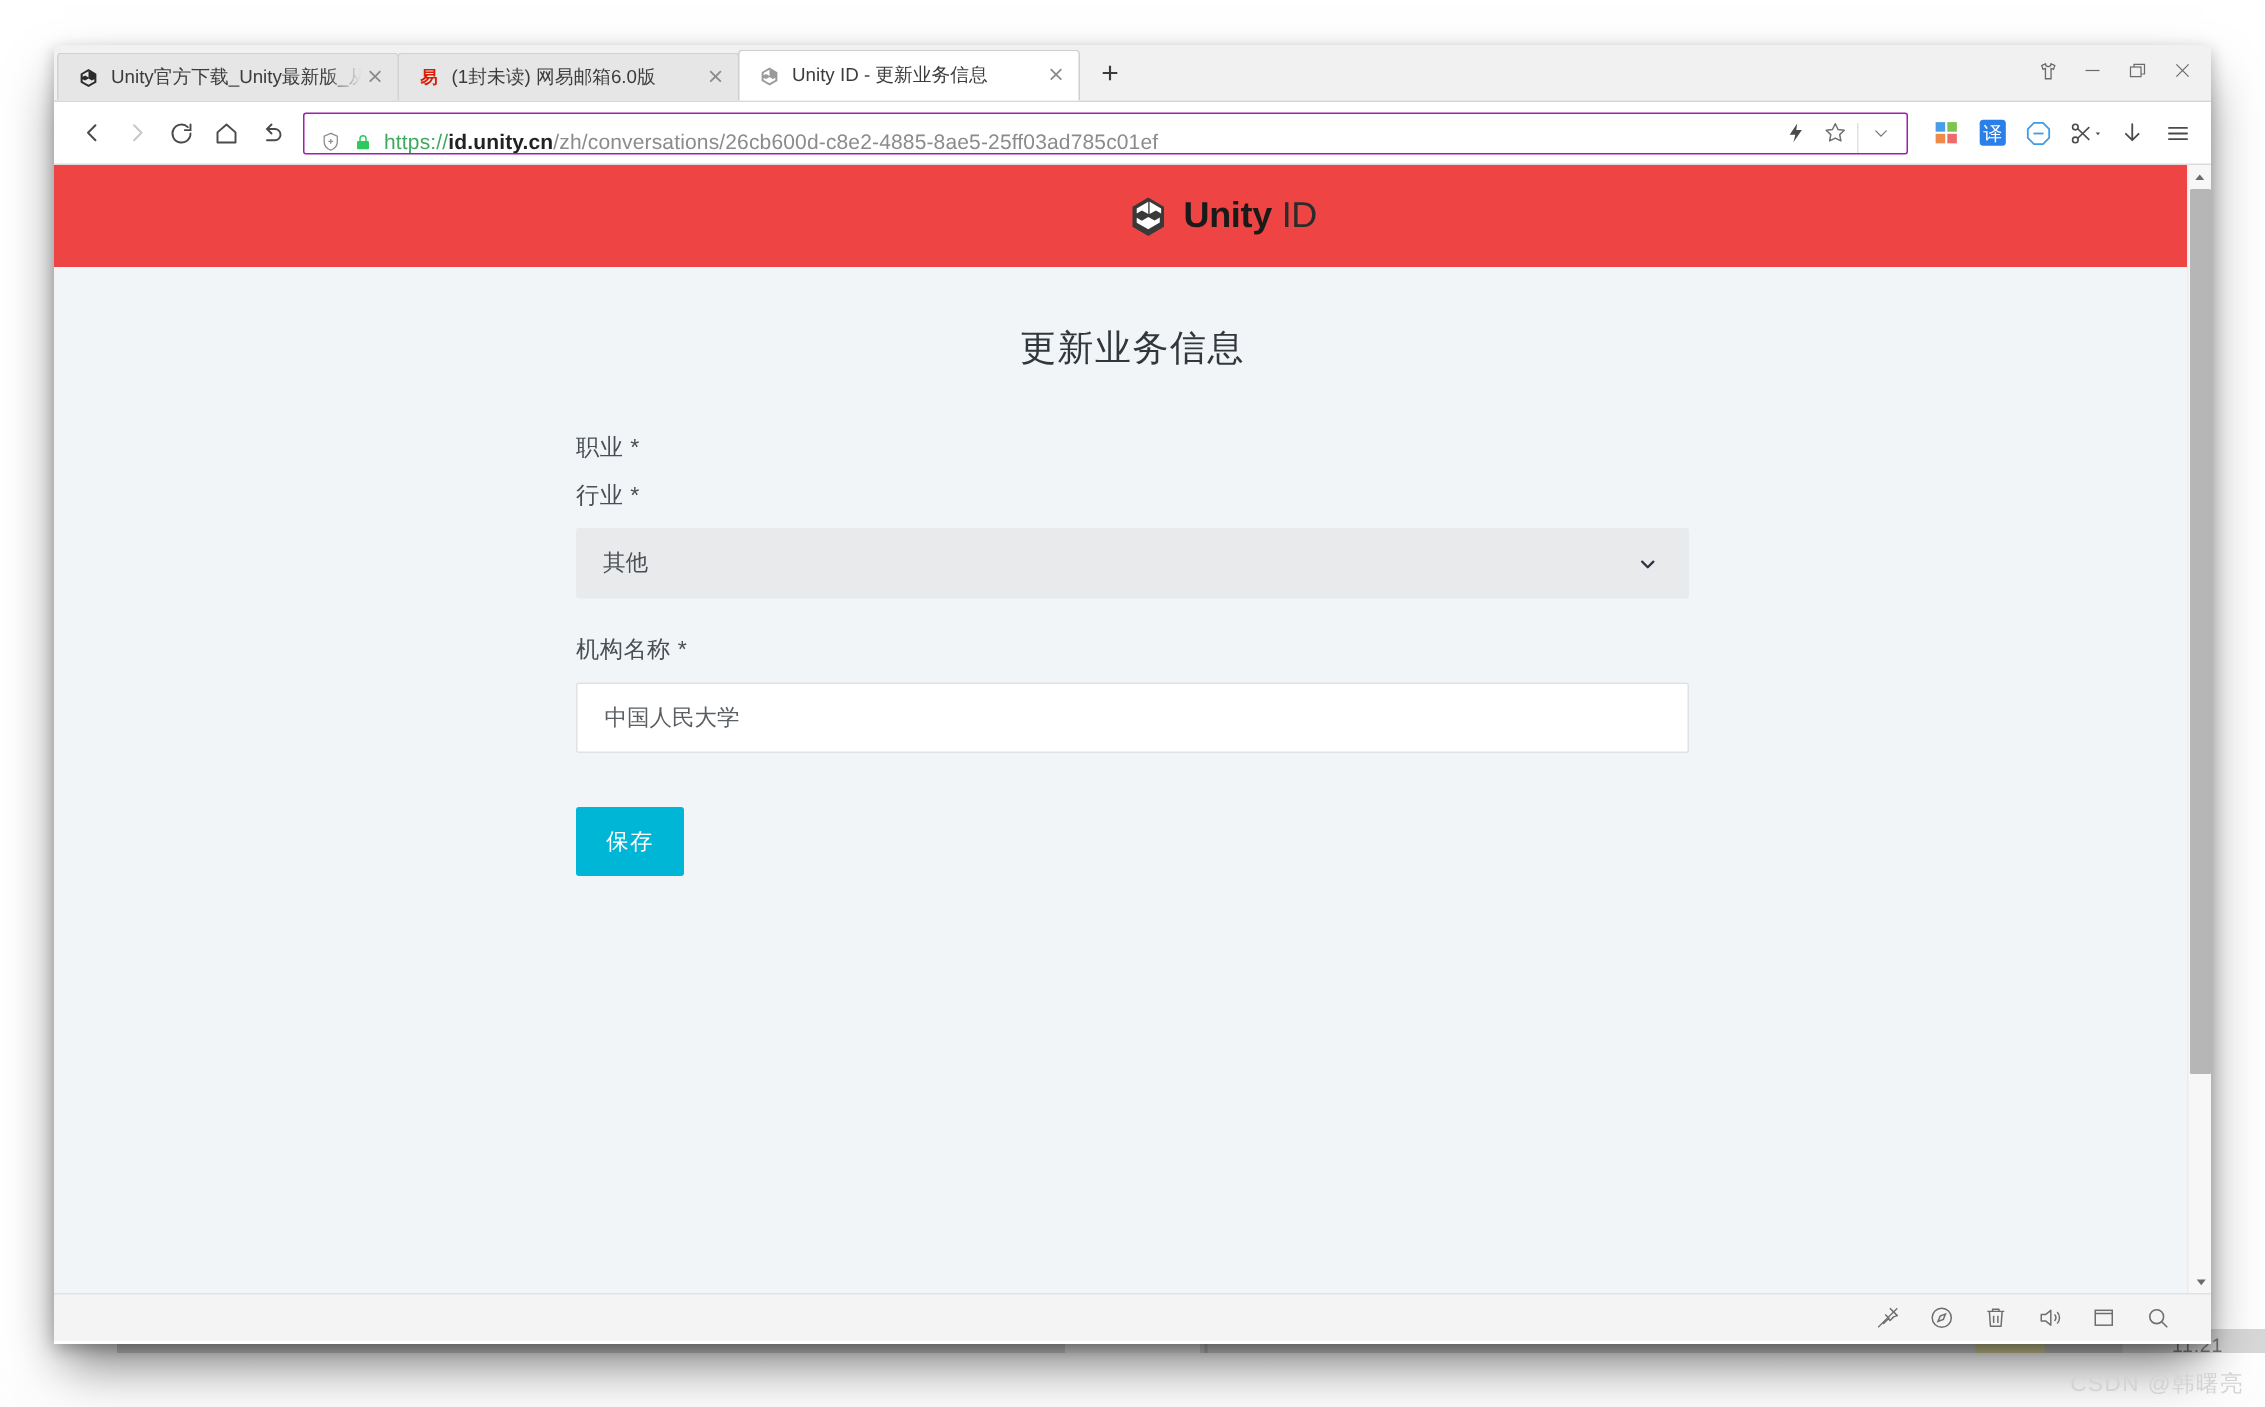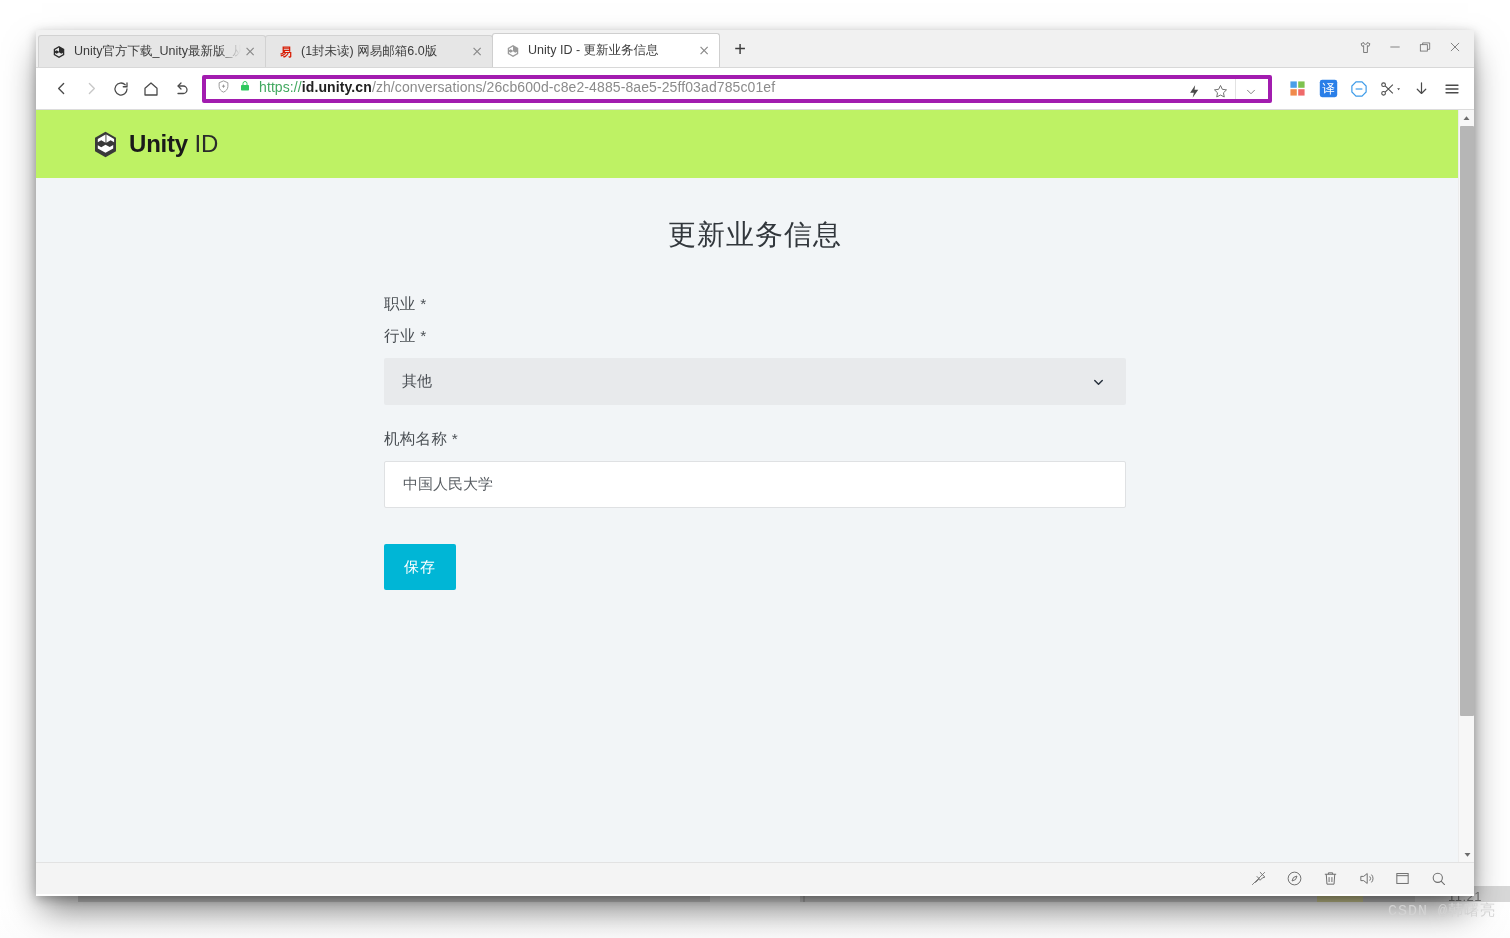--- a/index.html
+++ b/index.html
@@ -150,25 +150,25 @@
     width: 30px; height: 30px;
     display: flex; align-items: center; justify-content: center;
     cursor: pointer; color: #4a4a4a;
     flex: 0 0 30px;
   }
   .navbtn.disabled { color: #c3c3c3; cursor: default; }
   .urlbox {
     flex: 1 1 auto;
     height: 28px;
     margin: 0 8px 0 6px;
-    border: 4px solid #a21caf;
+    border: 1px solid #a21caf;
     border-radius: 2px;
     background: #ffffff;
     display: flex;
-    align-items: flex-start;
+    align-items: flex-end;
     padding: 0 4px 0 8px;
     min-width: 0;
   }
   .urlbox .shield { flex: 0 0 18px; display:flex; align-items:center; justify-content:center; margin-right: 6px; }
   .urlbox .lock { flex: 0 0 14px; display:flex; align-items:center; justify-content:center; margin-right: 7px; }
   .urltext {
     flex: 1 1 auto;
     font-size: 14px;
     color: #8b8b8b;
     white-space: nowrap;
@@ -194,39 +194,40 @@
 
   
   .viewport {
     position: relative;
     height: 752px;
     background: #f2f5f7;
     overflow: hidden;
   }
   .page-header {
     height: 68px;
-    background: #bef264;
+    background: #ef4444;
     display: flex;
     align-items: center;
-    padding-left: 56px;
+    padding-left: 120px;
+    justify-content: center;
   }
   .logo { display: flex; align-items: center; }
   .logo .logo-text {
     margin-left: 10px;
     font-size: 24px;
     color: #1a1a1a;
     letter-spacing: -0.2px;
   }
   .logo .logo-text b { font-weight: bold; }
   .logo .logo-text span { font-weight: 300; color: #2b2b2b; }
 
   .content { padding-top: 38px; }
   .form-title {
     text-align: center;
-    font-size: 28px;
+    font-size: 24px;
     font-weight: 400;
     color: #32373c;
     letter-spacing: 1px;
     margin-bottom: 40px;
   }
   .form {
     width: 742px;
     margin: 3px auto;
     padding-left: 0;
   }
@@ -326,26 +327,25 @@
   .statusbar .sbtn {
     width: 36px; height: 26px;
     display: flex; align-items: center; justify-content: center;
     color: #6e6e6e;
     cursor: pointer;
   }
 
   
   .watermark {
     position: absolute;
-    right: 14px; bottom: 18px;
+    right: 14px; bottom: 6px;
     font-size: 15px;
     color: #d3d3d3;
     letter-spacing: 1px;
     pointer-events: none;
-    font-family: Liberation Mono, monospace;
   }
 
   svg { display: block; }
 </style>
 </head>
 <body>
 
 <div id="desktop">
 
   <div class="taskbar-strip">

